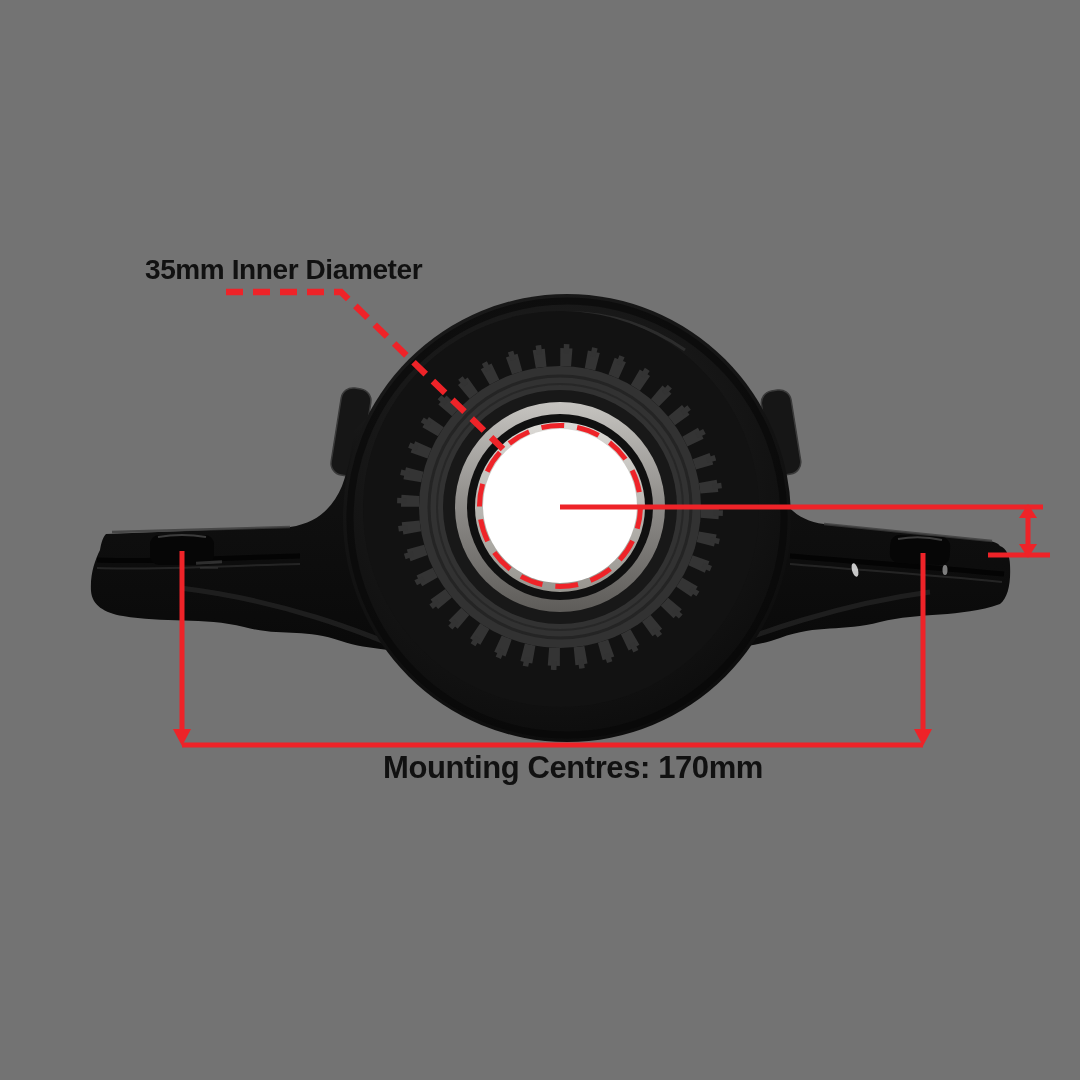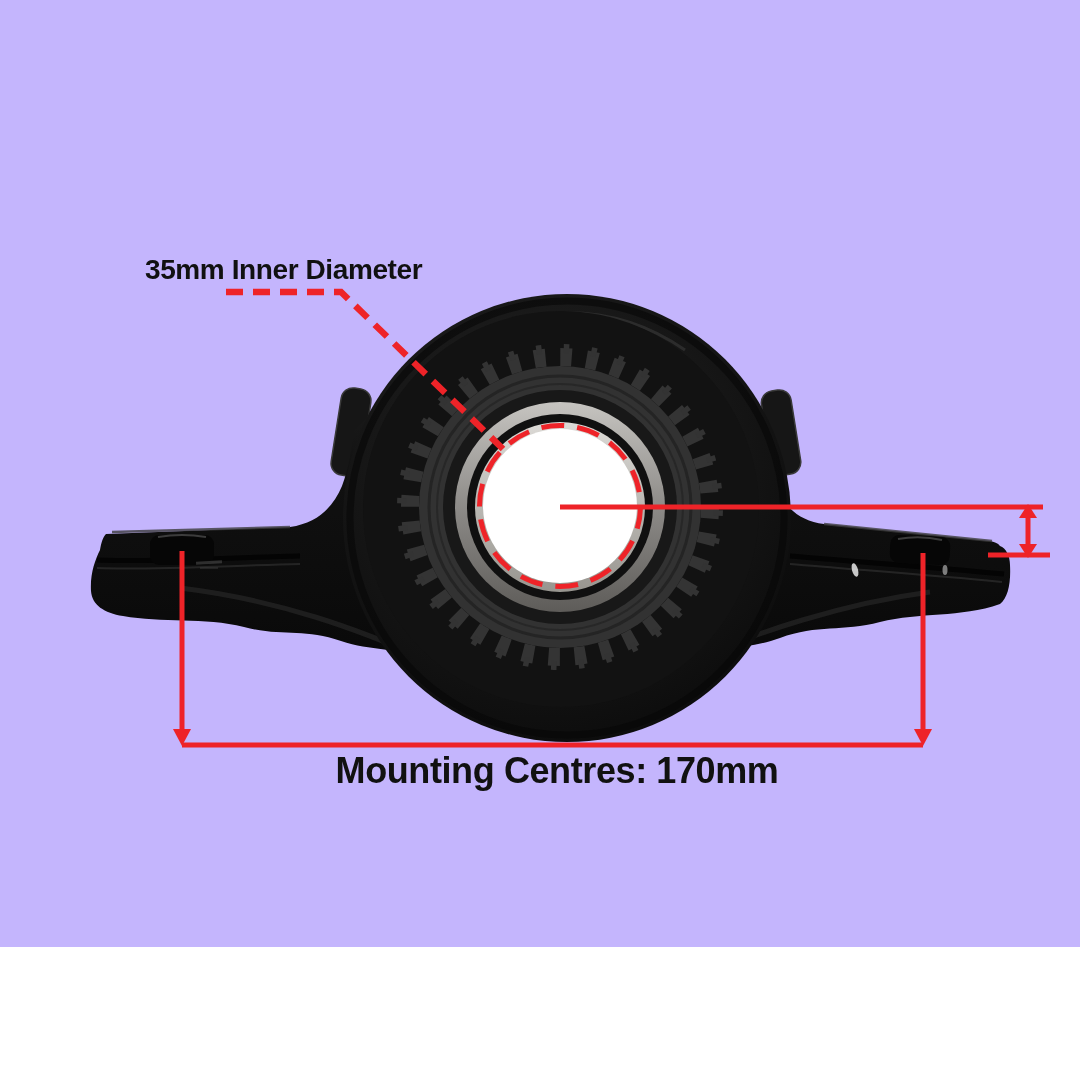--- a/index.html
+++ b/index.html
@@ -1,33 +1,33 @@
 <!DOCTYPE html>
 <html><head>
 <meta charset="utf-8">
 <style>
   html,body{margin:0;padding:0;background:#ffffff;}
   .canvas{
     position:relative;
-    width:1080px;height:947px;
-    background:#c4b5fd;
+    width:1080px;height:1080px;
+    background:#737373;
     overflow:hidden;
     font-family:"Liberation Sans",sans-serif;
   }
   .canvas svg{position:absolute;left:0;top:0;}
   .label{
     position:absolute;
     font-weight:700;
     color:#111111;
     letter-spacing:-0.4px;
     white-space:nowrap;
   }
   #lbl-inner-diameter{left:145px;top:254px;font-size:28px;}
   #lbl-off-centre{left:827px;top:471px;font-size:27px;}
-  #lbl-mounting-centres{left:557px;top:750px;font-size:36px;transform:translateX(-50%);}
+  #lbl-mounting-centres{left:573px;top:750px;font-size:31px;transform:translateX(-50%);}
 </style>
 </head>
 <body>
 
 <div class="canvas">
 
   <svg width="1080" height="1080" viewBox="0 0 1080 1080">
     <defs>
       <radialGradient id="gHousing" cx="45%" cy="36%" r="72%">
         <stop offset="0%" stop-color="#2e2e2e"></stop>

